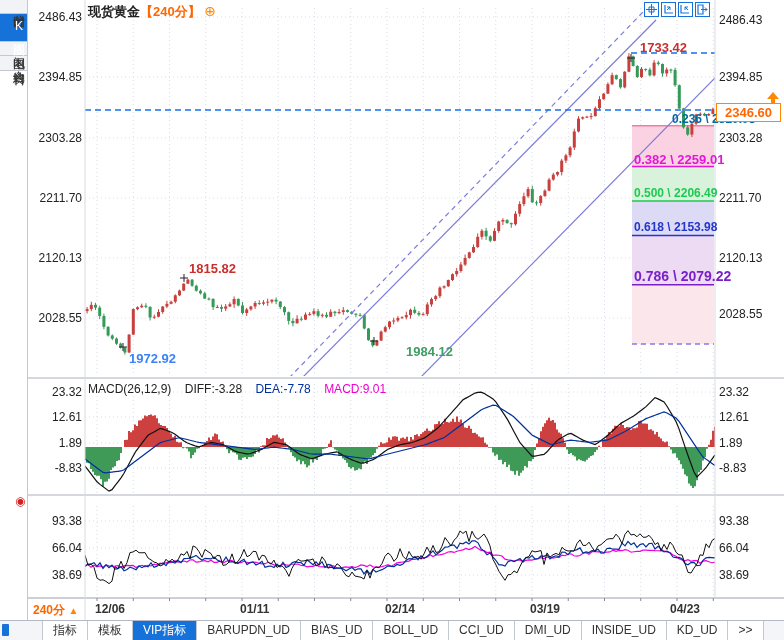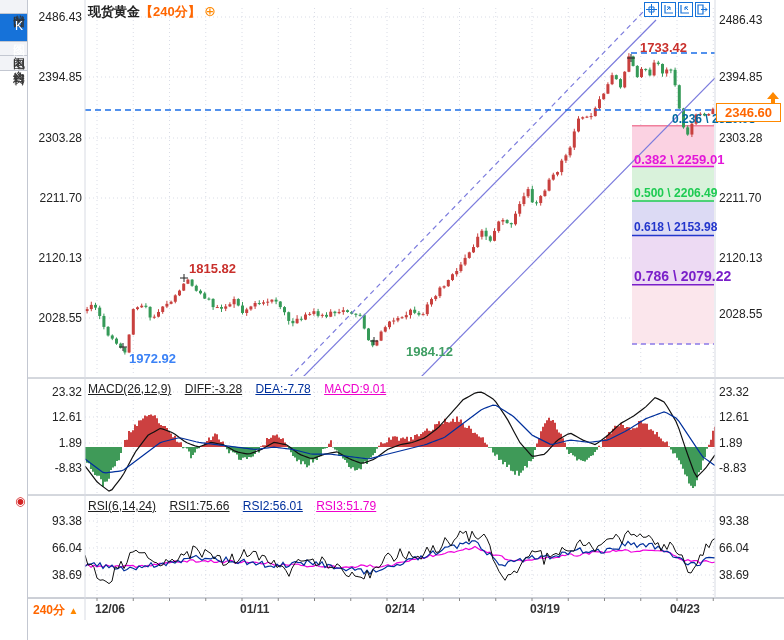--- a/index.html
+++ b/index.html
@@ -22,21 +22,21 @@
   .tool-ic{width:15px;height:15px;border:1px solid #1672d9;box-sizing:border-box;background:#fff;
            display:flex;align-items:center;justify-content:center;cursor:pointer;}
   .tool-ic svg{display:block;}
   
   .lbl{position:absolute;font-size:12px;color:#222;white-space:nowrap;}
   .axis-left{width:52px;text-align:right;}
   .fib-lbl{position:absolute;font-size:12px;font-weight:bold;white-space:nowrap;}
   .annot{position:absolute;font-size:13px;font-weight:bold;white-space:nowrap;}
   
   .ind-header{position:absolute;font-size:12px;color:#222;white-space:nowrap;}
-  .ind-header span{margin-right:10px;text-decoration:underline;}
+  .ind-header span{margin-right:10px;}
   
   #price-box{position:absolute;left:716px;top:103px;width:63px;height:17px;border:1px solid #ff8800;
              background:#fff;color:#ff6600;font-size:13px;font-weight:bold;text-align:center;
              line-height:17px;}
   #price-arrow{position:absolute;left:767px;top:92px;width:12px;height:13px;}
   #price-arrow .tri{width:0;height:0;border-left:6px solid transparent;border-right:6px solid transparent;
                     border-bottom:7px solid #ff8800;}
   #price-arrow .stem{width:4px;height:5px;background:#ff8800;margin:0 auto;}
   
   #period-label{position:absolute;left:33px;top:602px;font-size:12px;font-weight:bold;color:#ff6600;}
@@ -896,31 +896,41 @@
 
   <div class="ind-header" style="left:88px;top:382px;">
     <span style="color:#222;">MACD(26,12,9)</span>
     <span style="color:#222;">DIFF:-3.28</span>
     <span style="color:#00309c;">DEA:-7.78</span>
     <span style="color:#ee00cc;">MACD:9.01</span>
   </div>
 
   <span id="alert-icon">◉</span>
 
-  <div class="ind-header" style="left:88px;top:499px;">
-    <span style="color:#222;">RSI(6,14,24)</span>
-    <span style="color:#222;">RSI1:75.66</span>
-    <span style="color:#00309c;">RSI2:56.01</span>
-    <span style="color:#ee00cc;">RSI3:51.79</span>
-  </div>
 
   <div id="price-box">2346.60</div>
   <div id="price-arrow">
     <div class="tri"></div>
       <div class="stem"></div>
   </div>
 
   <div id="period-label">
     <span>240分</span> <span class="arr">▲</span>
   </div>
 
+  <div id="tabbar">
+    <div id="tabbar-icon"></div>
+    <div id="tabs">
+        <div class="btab">指标</div>
+        <div class="btab">模板</div>
+        <div class="btab active">VIP指标</div>
+        <div class="btab">BARUPDN_UD</div>
+        <div class="btab">BIAS_UD</div>
+        <div class="btab">BOLL_UD</div>
+        <div class="btab">CCI_UD</div>
+        <div class="btab">DMI_UD</div>
+        <div class="btab">INSIDE_UD</div>
+        <div class="btab">KD_UD</div>
+        <div class="btab">&gt;&gt;</div>
+      </div>
+  </div>
 
 </div>
 
 </body></html>

